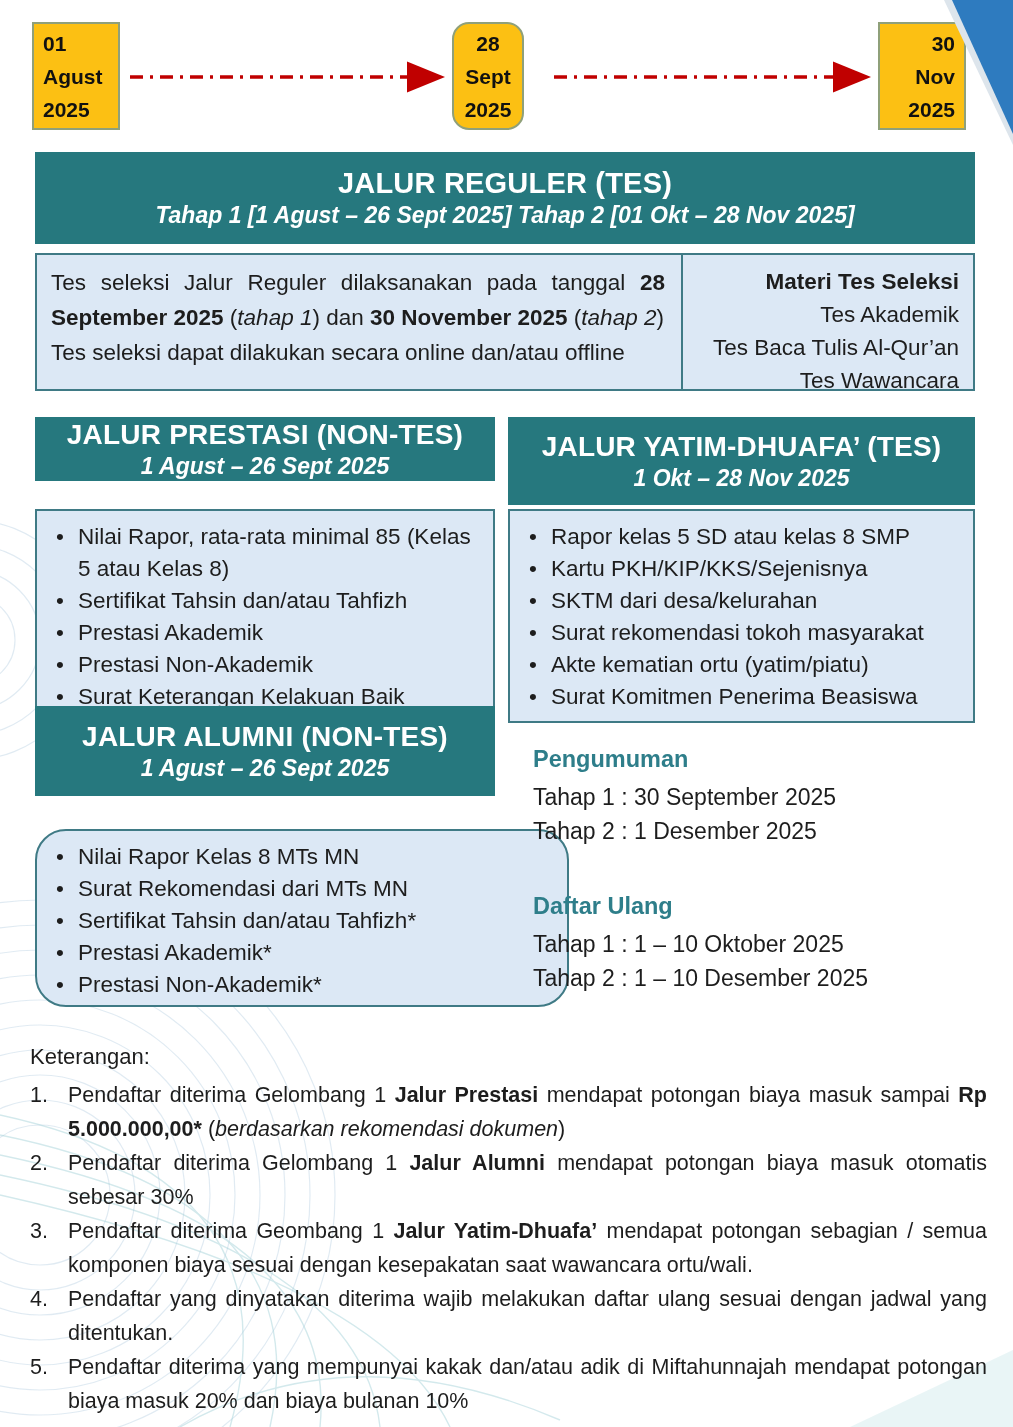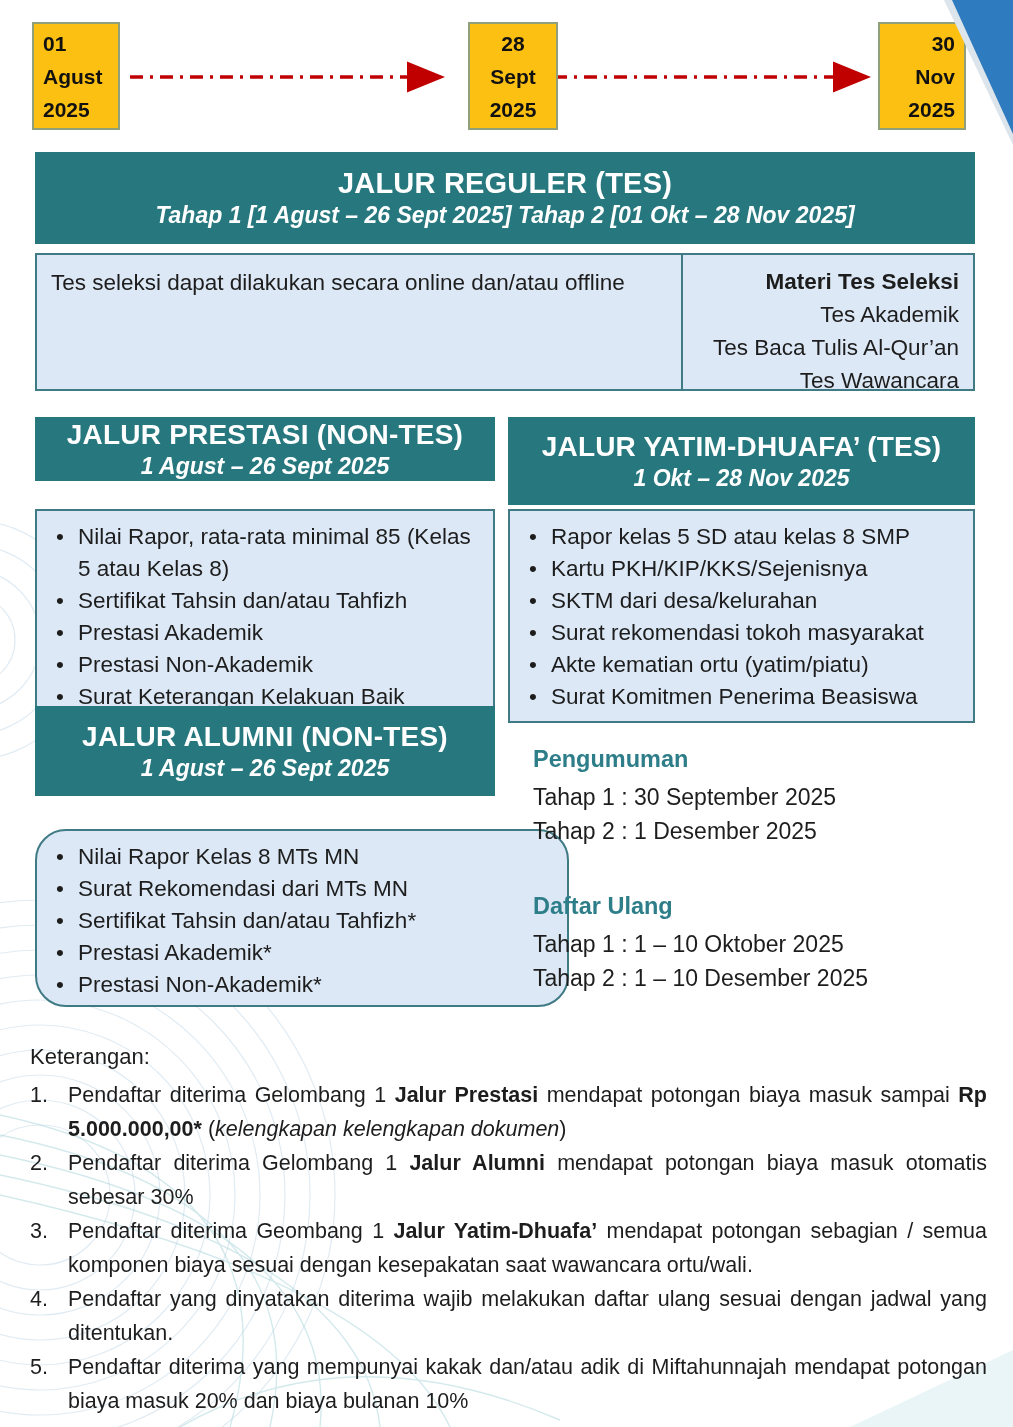--- a/index.html
+++ b/index.html
@@ -18,21 +18,21 @@
   body{font-family:"Liberation Sans",sans-serif;color:var(--text);}
   .page{position:relative;width:1013px;height:1427px;margin:0 auto;background:#ffffff;overflow:hidden;}
   .bg-decor{position:absolute;left:0;top:0;z-index:0;pointer-events:none;}
   .layer{position:relative;z-index:1;}
 
   
   .date-box{position:absolute;top:22px;height:108px;background:var(--yellow);
     border:2px solid var(--yellow_border);font-weight:bold;font-size:21px;line-height:33px;
     padding:3px 9px;color:#111;}
   .date-box.b1{left:32px;width:88px;text-align:left;}
-  .date-box.b2{left:468px;width:90px;text-align:center;}
+  .date-box.b2{left:452px;width:72px;text-align:center;border-radius:17px;}
   .date-box.b3{left:878px;width:88px;text-align:right;}
   .arrows{position:absolute;left:0;top:0;}
 
   .corner{position:absolute;right:0;top:0;}
 
   
   .teal-head{position:absolute;background:var(--teal);color:#fff;text-align:center;
     display:flex;flex-direction:column;justify-content:center;gap:2px;}
   .teal-head .t1{font-weight:bold;font-size:28px;letter-spacing:.2px;}
   .teal-head .t2{font-weight:bold;font-style:italic;font-size:23px;}
@@ -144,20 +144,21 @@
       <polygon points="4,0 12,0 73,134 73,145" fill="#DDE5EC"></polygon>
     </svg>
 
     <div class="teal-head head-reguler">
       <div class="t1">JALUR REGULER (TES)</div>
       <div class="t2">Tahap 1 [1 Agust – 26 Sept 2025] Tahap 2 [01 Okt – 28 Nov 2025]</div>
     </div>
 
     <div class="info-row">
       <div class="info-left">
+        <p class="justify"><span>Tes seleksi Jalur Reguler dilaksanakan pada tanggal </span><span class="b">28 September 2025</span><span> (</span><span class="i">tahap 1</span><span>) dan </span><span class="b">30 November 2025</span><span> (</span><span class="i">tahap 2</span><span>)</span></p>
         <p>Tes seleksi dapat dilakukan secara online dan/atau offline</p>
       </div>
       <div class="info-right">
         <div class="mt">Materi Tes Seleksi</div>
         <div>Tes Akademik</div>
         <div>Tes Baca Tulis Al-Qur’an</div>
         <div>Tes Wawancara</div>
       </div>
     </div>
 
@@ -214,21 +215,21 @@
         <h3>Daftar Ulang</h3>
         <div class="line">Tahap 1 : 1 – 10 Oktober 2025</div>
         <div class="line">Tahap 2 : 1 – 10 Desember 2025</div>
       </div>
     </div>
 
     <div class="keterangan">
       <h3>Keterangan:</h3>
       <div class="ket-item">
         <span class="ket-num">1.</span>
-        <div class="ket-text"><span>Pendaftar diterima Gelombang 1 </span><span class="b">Jalur Prestasi</span><span> mendapat potongan biaya masuk sampai </span><span class="b">Rp 5.000.000,00*</span><span> (</span><span class="i">kelengkapan kelengkapan dokumen</span><span>)</span></div>
+        <div class="ket-text"><span>Pendaftar diterima Gelombang 1 </span><span class="b">Jalur Prestasi</span><span> mendapat potongan biaya masuk sampai </span><span class="b">Rp 5.000.000,00*</span><span> (</span><span class="i">berdasarkan rekomendasi dokumen</span><span>)</span></div>
       </div>
       <div class="ket-item">
         <span class="ket-num">2.</span>
         <div class="ket-text"><span>Pendaftar diterima Gelombang 1 </span><span class="b">Jalur Alumni</span><span> mendapat potongan biaya masuk otomatis sebesar 30%</span></div>
       </div>
       <div class="ket-item">
         <span class="ket-num">3.</span>
         <div class="ket-text"><span>Pendaftar diterima Geombang 1 </span><span class="b">Jalur Yatim-Dhuafa’</span><span> mendapat potongan sebagian / semua komponen biaya sesuai dengan kesepakatan saat wawancara ortu/wali.</span></div>
       </div>
       <div class="ket-item">

